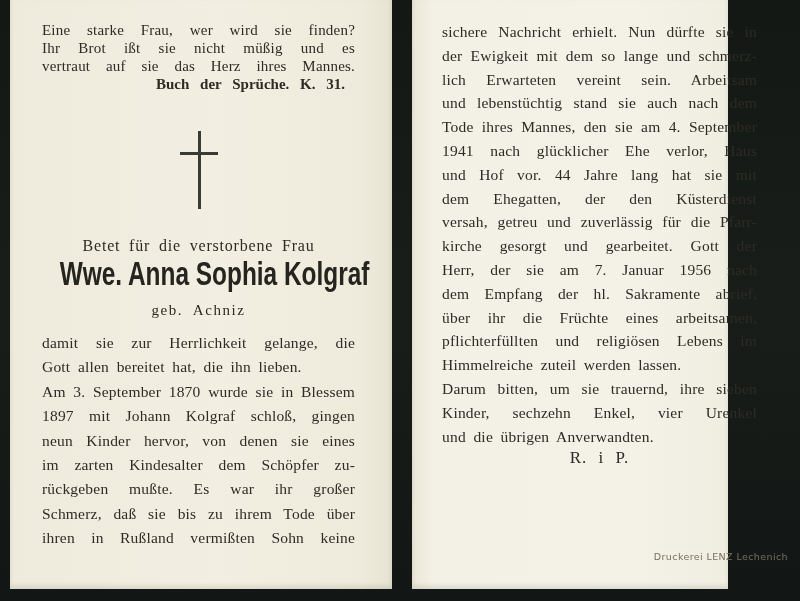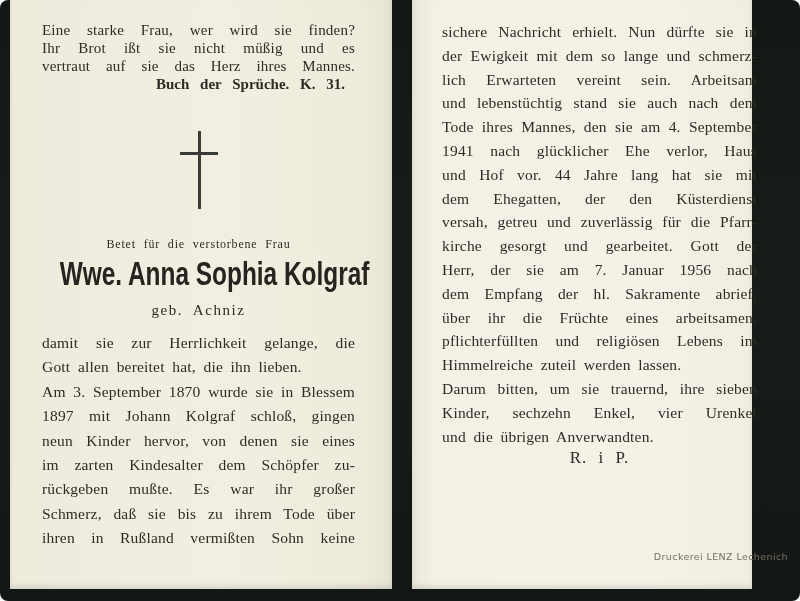--- a/index.html
+++ b/index.html
@@ -2,32 +2,31 @@
 <html><head>
 <meta charset="utf-8">
 <style>
   html,body { margin:0; padding:0; }
   .scan {
     position:relative; width:800px; height:601px;
     background:linear-gradient(180deg,#141815 0%,#181d1a 50%,#121614 100%);
     font-family:"Liberation Serif", serif;
     color:#2e2b25;
     overflow:hidden;
-    border-radius:8px;
   }
   .page {
     position:absolute; top:0; height:589px;
     box-shadow: inset 0 -3px 5px rgba(0,0,0,0.10);
   }
   .page.left {
     left:10px; width:382px;
     background:linear-gradient(90deg,#eeebdd 0%,#f2efe2 55%,#eeebdc 92%,#e6e3d3 100%);
   }
   .page.right {
-    left:412px; width:340px;
+    left:412px; width:316px;
     background:linear-gradient(90deg,#ebe8d9 0%,#f3f1e5 7%,#f4f2e7 70%,#f0eee1 100%);
   }
   .block { position:absolute; }
   .ln {
     font-size:15.5px;
     letter-spacing:0.2px;
     text-align:justify;
     text-align-last:justify;
     text-justify:inter-word;
   }
@@ -45,21 +44,21 @@
   .cross::before {
     content:""; position:absolute; left:19px; top:0;
     width:2.5px; height:78px; background:#3b3b35;
   }
   .cross::after {
     content:""; position:absolute; left:1px; top:21px;
     width:38px; height:2.5px; background:#3b3b35;
   }
   .intro {
     left:32px; top:237px; width:313px; text-align:center;
-    font-size:12px; letter-spacing:0.8px; word-spacing:4px;
+    font-size:16px; letter-spacing:0.8px; word-spacing:4px;
   }
   .name {
     left:0; top:255px; width:382px; text-align:center;
     font-family:"Liberation Sans", sans-serif; font-weight:bold;
     font-size:33px; white-space:nowrap;
     transform:scaleX(0.74); transform-origin:50% 50%;
     color:#26241f;
   }
   .maiden {
     left:32px; top:302px; width:313px; text-align:center;

